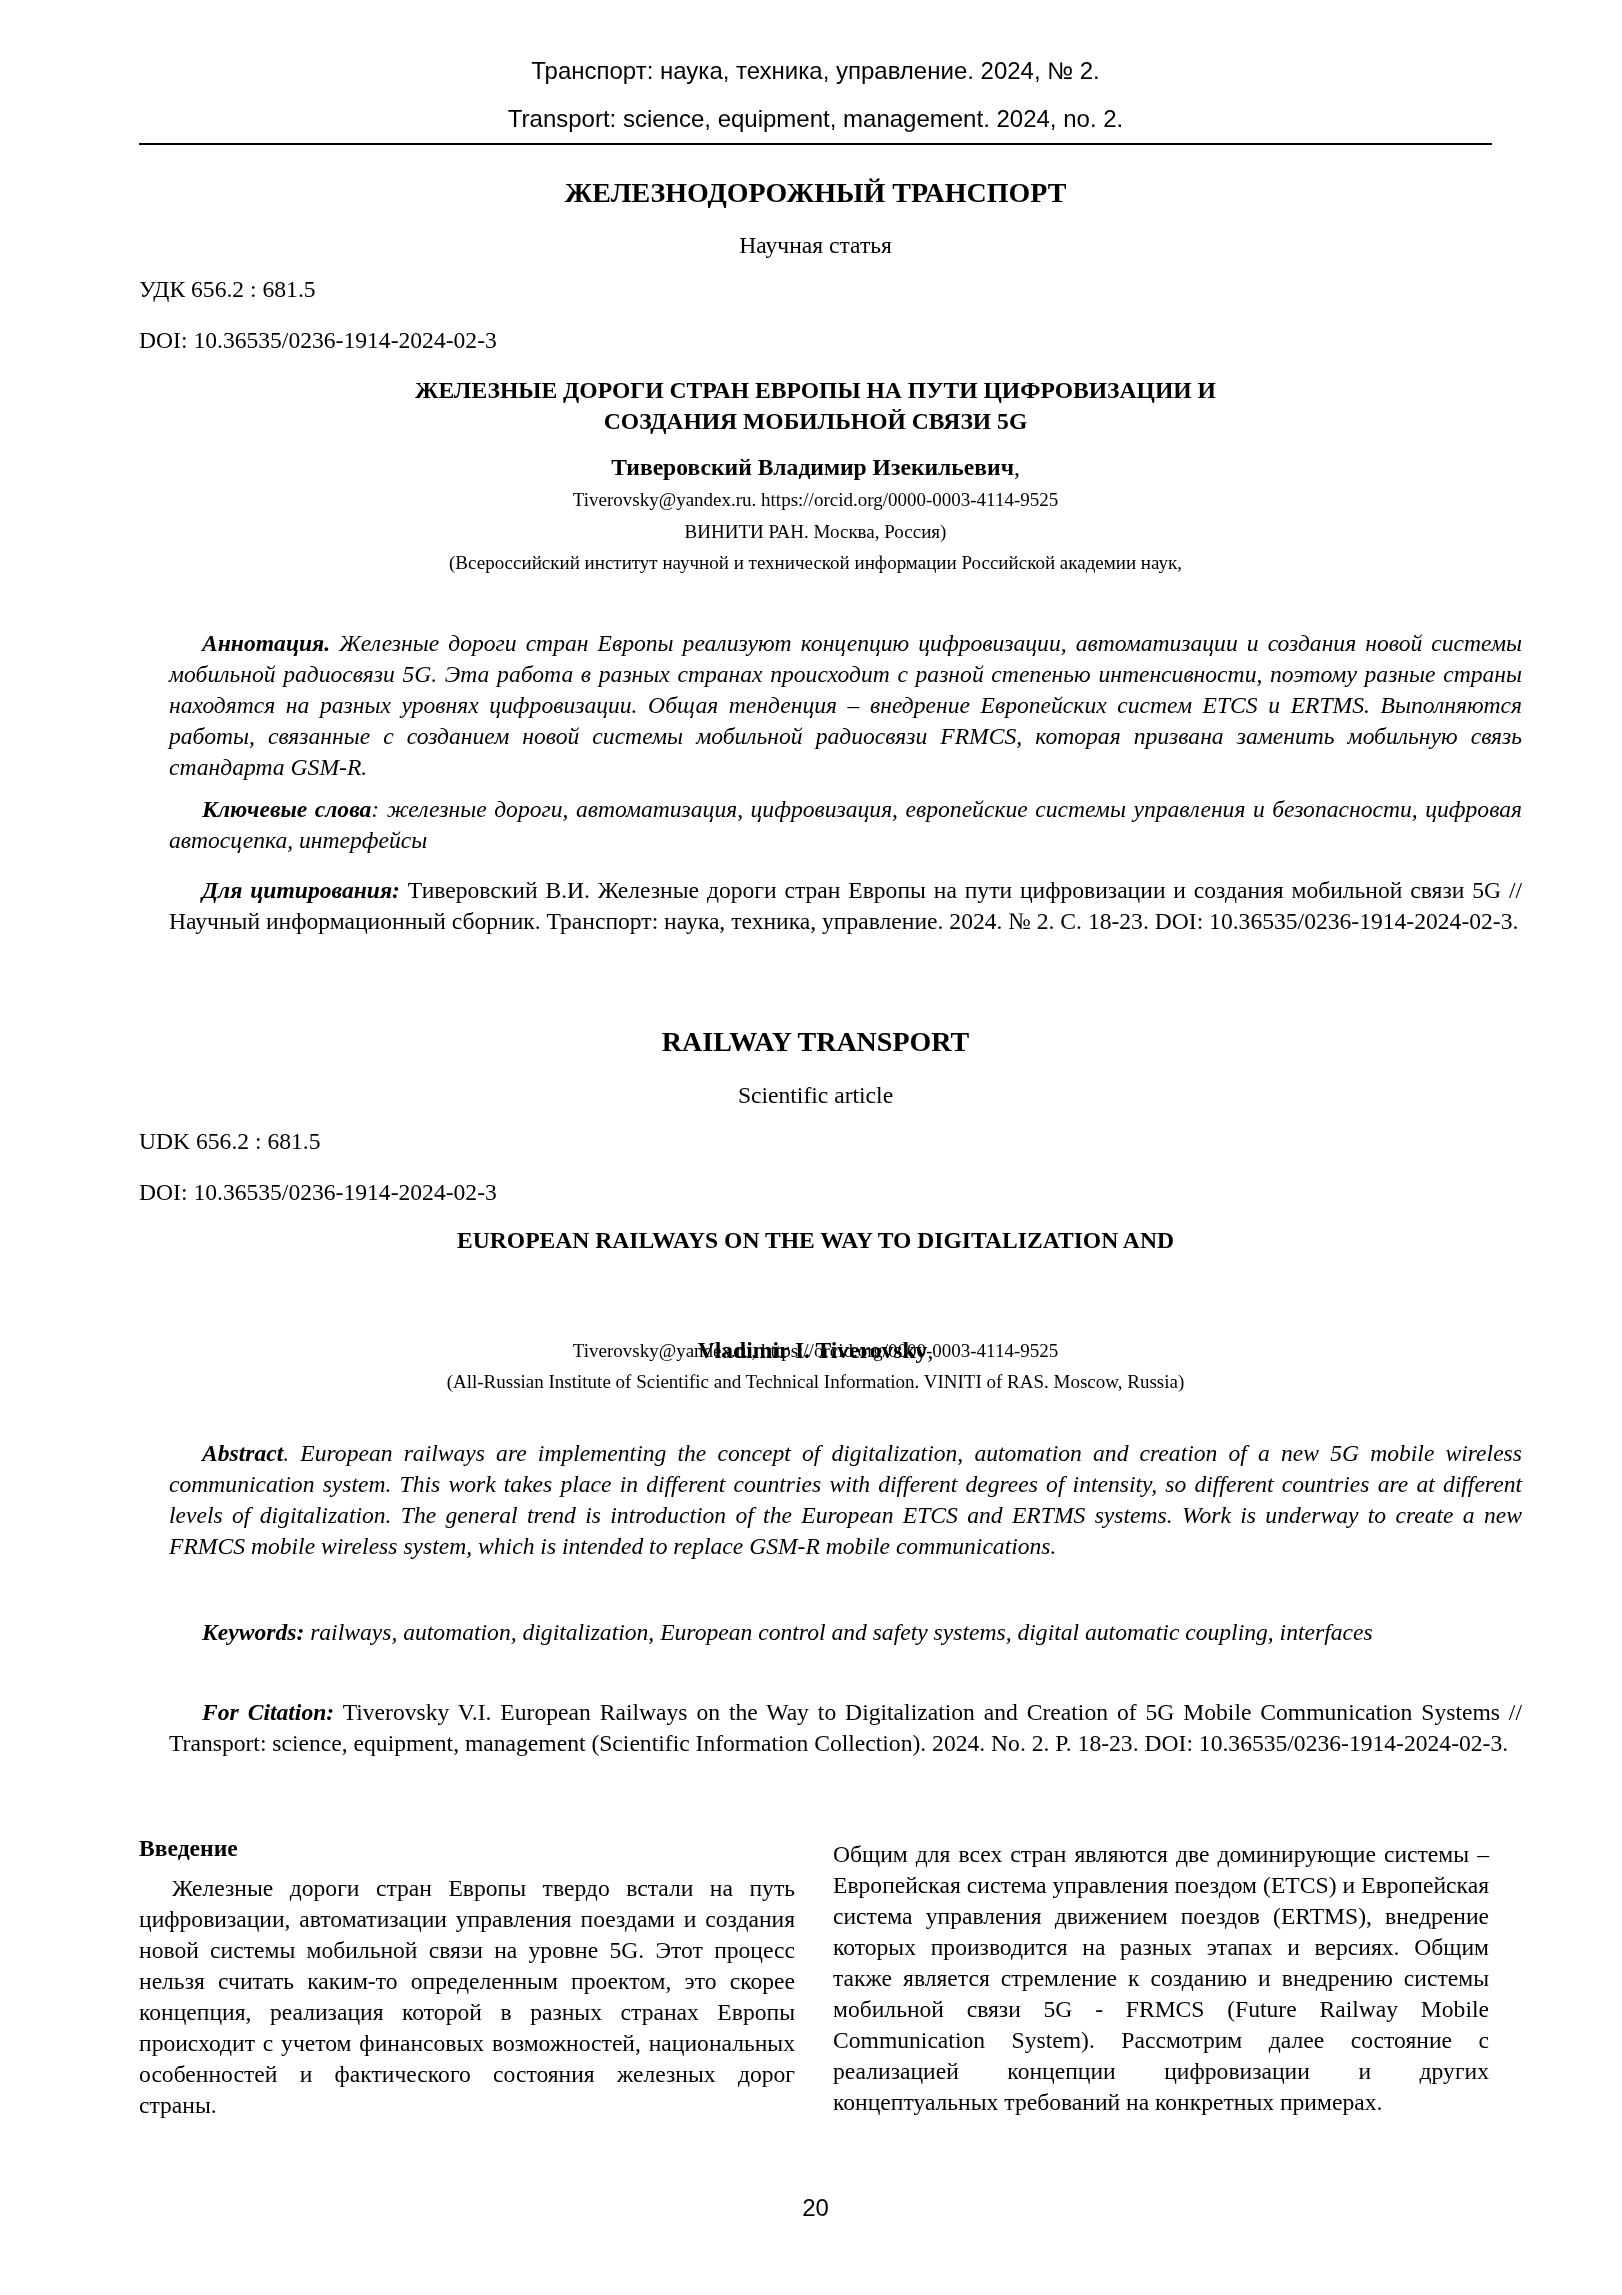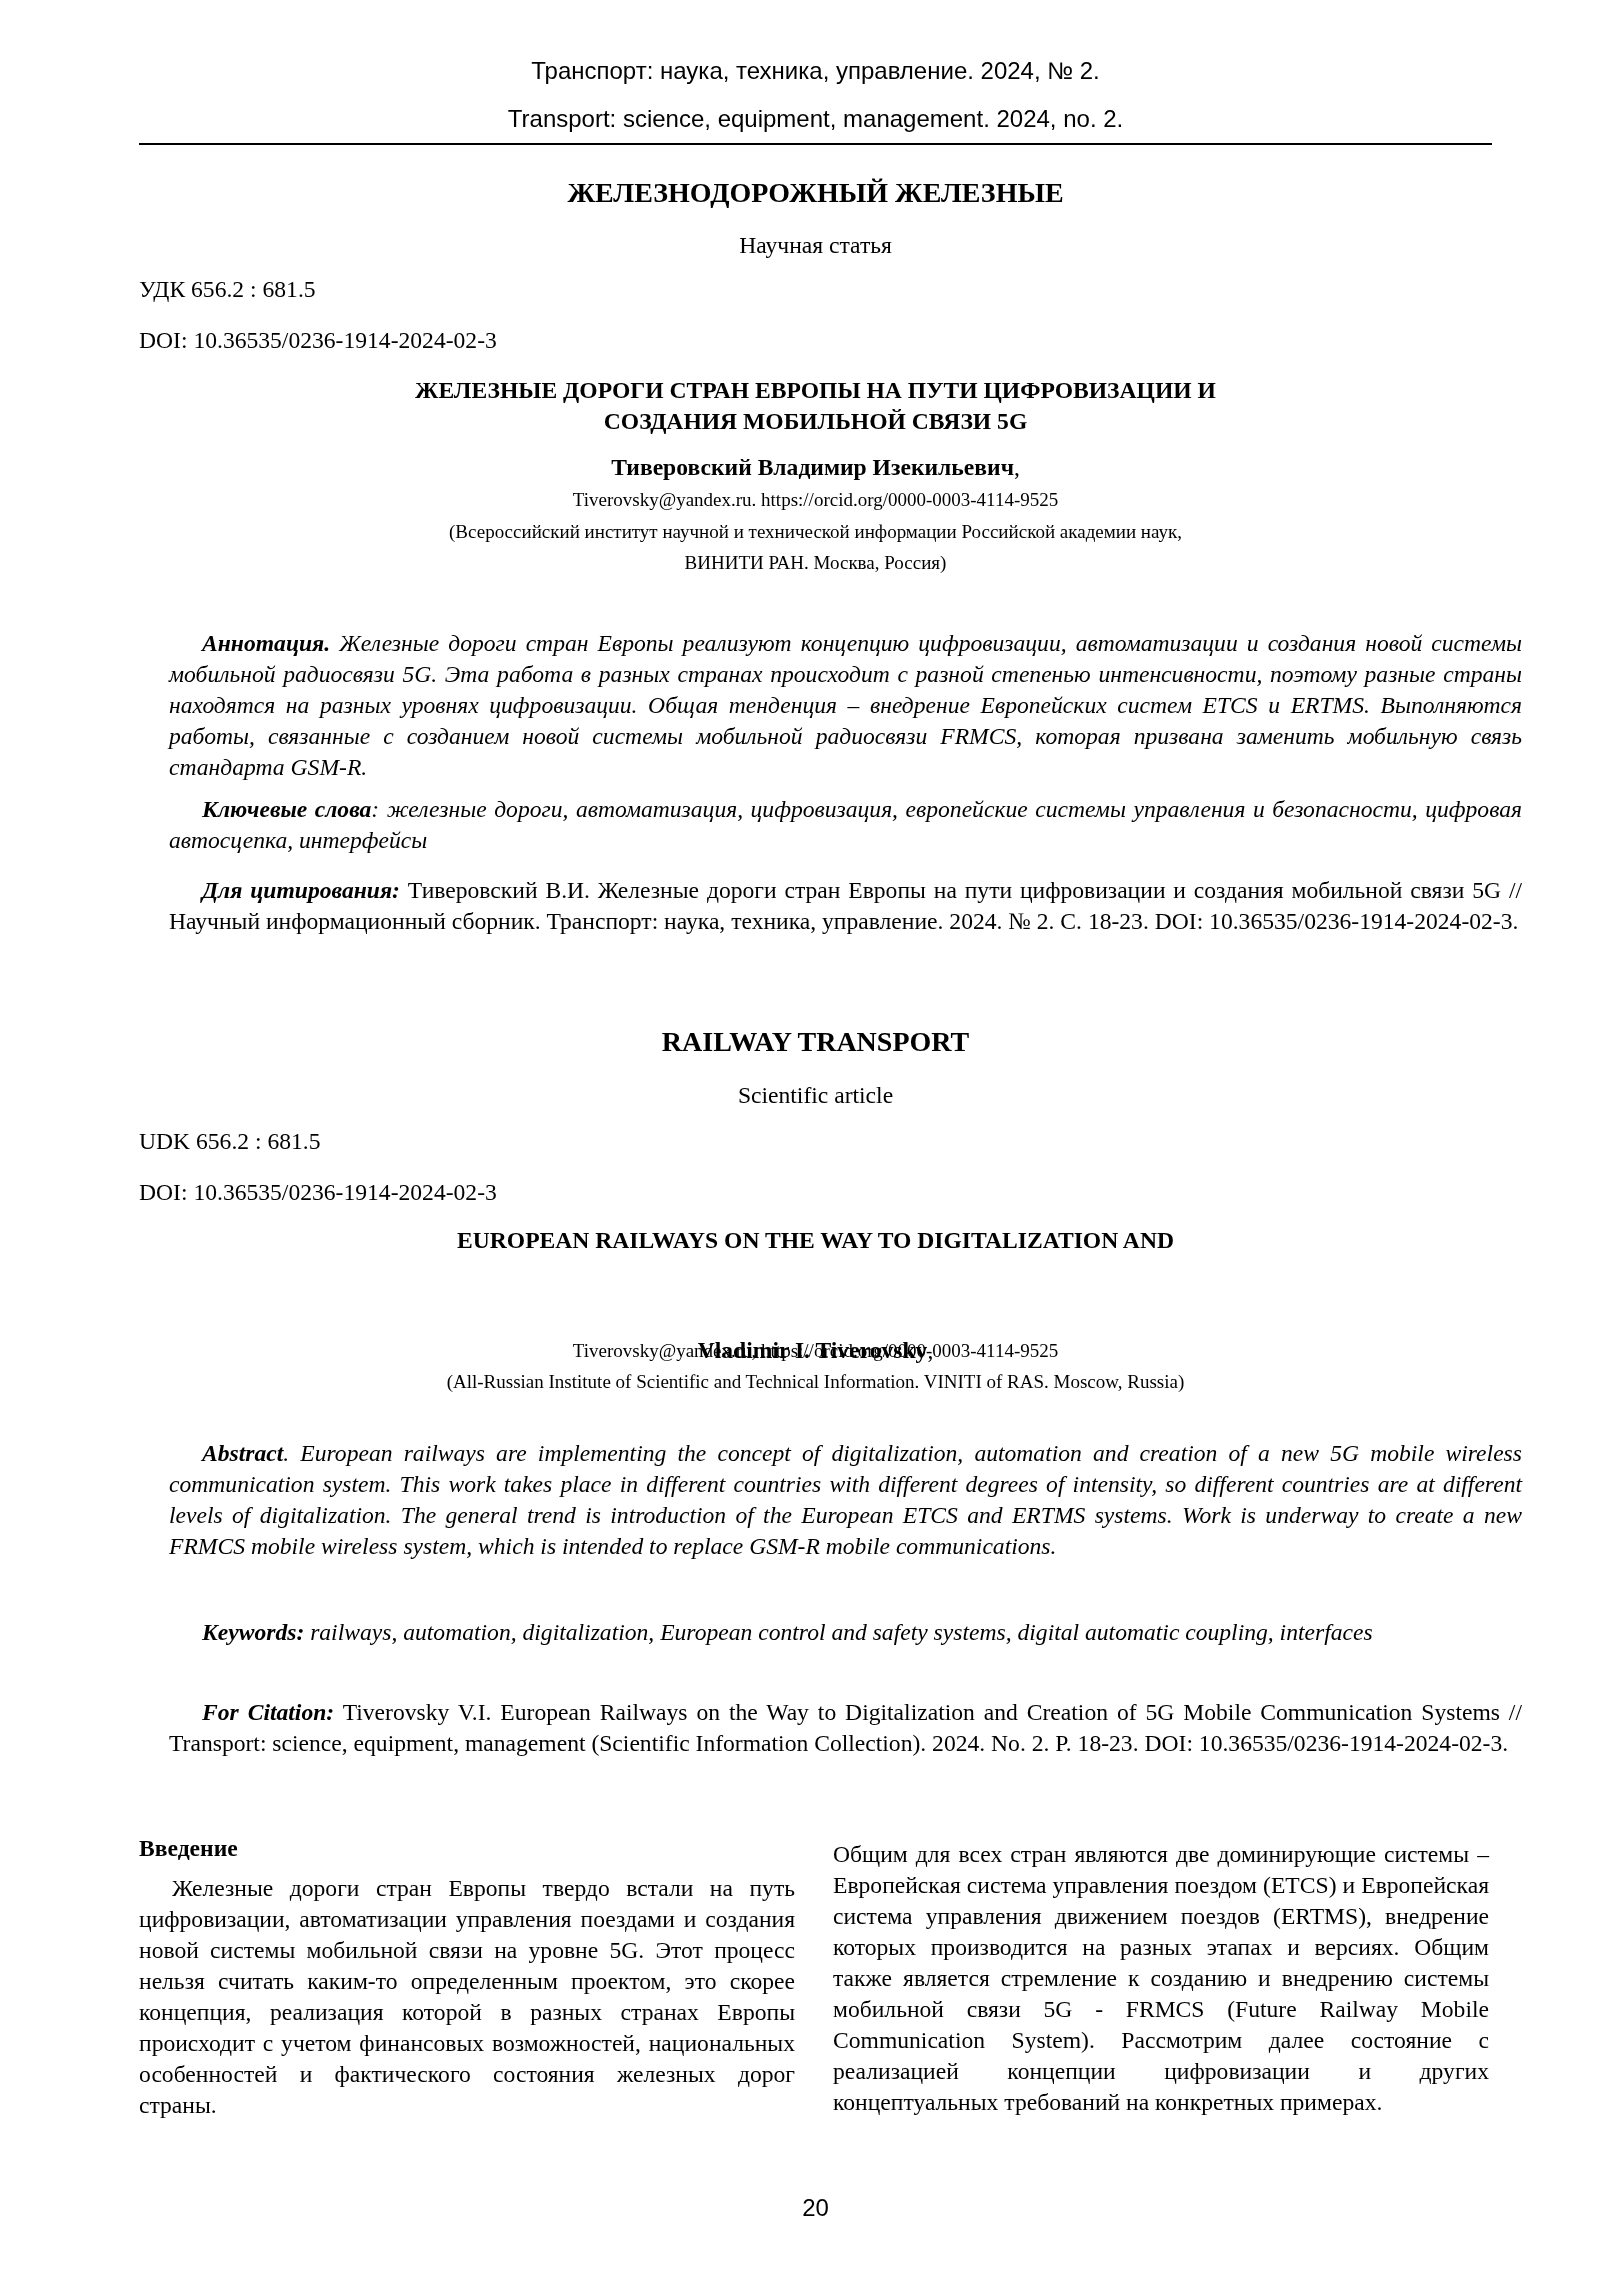--- a/index.html
+++ b/index.html
@@ -36,35 +36,35 @@
 </style>
 </head>
 <body>
 
 <div class="page">
 
   <div class="running-head rh1 sans">Транспорт: наука, техника, управление. 2024, № 2.</div>
   <div class="running-head rh2 sans">Transport: science, equipment, management. 2024, no. 2.</div>
   <div class="rule"></div>
 
-  <div class="abs center serif section" style="top:177px;">ЖЕЛЕЗНОДОРОЖНЫЙ ЖЕЛЕЗНЫЕ</div>
+  <div class="abs center serif section" style="top:177px;">ЖЕЛЕЗНОДОРОЖНЫЙ ТРАНСПОРТ</div>
   <div class="abs center serif subtype" style="top:232px;">Научная статья</div>
   <div class="abs serif meta" style="top:276px;">УДК 656.2 : 681.5</div>
   <div class="abs serif meta" style="top:327px;">DOI: 10.36535/0236-1914-2024-02-3</div>
 
   <div class="abs center serif title" style="top:375px;">
     <div>ЖЕЛЕЗНЫЕ ДОРОГИ СТРАН ЕВРОПЫ НА ПУТИ ЦИФРОВИЗАЦИИ И</div>
     <div>СОЗДАНИЯ МОБИЛЬНОЙ СВЯЗИ 5G</div>
   </div>
 
   <div class="abs center serif" style="top:454px; font-size:23.6px;"><span class="author">Тиверовский Владимир Изекильевич</span><span>,</span></div>
   <div class="abs center serif contact" style="top:484px;">Tiverovsky@yandex.ru. https://orcid.org/0000-0003-4114-9525</div>
   <div class="abs center serif contact" style="top:516px;">
+    <div>ВИНИТИ РАН. Москва, Россия)</div>
     <div>(Всероссийский институт научной и технической информации Российской академии наук,</div>
-    <div>ВИНИТИ РАН. Москва, Россия)</div>
   </div>
 
   <div class="abs serif para" style="top:628px;"><span class="lead">Аннотация.</span><span class="ital"> Железные дороги стран Европы реализуют концепцию цифровизации, автоматизации и создания новой системы мобильной радиосвязи 5G. Эта работа в разных странах происходит с разной степенью интенсивности, поэтому разные страны находятся на разных уровнях цифровизации. Общая тенденция – внедрение Европейских систем ETCS и ERTMS. Выполняются работы, связанные с созданием новой системы мобильной радиосвязи FRMCS, которая призвана заменить мобильную связь стандарта GSM-R.</span></div>
 
   <div class="abs serif para" style="top:794px;"><span class="lead">Ключевые слова</span><span class="ital">: железные дороги, автоматизация, цифровизация, европейские системы управления и безопасности, цифровая автосцепка, интерфейсы</span></div>
 
   <div class="abs serif para" style="top:875px;"><span class="lead">Для цитирования:</span><span> Тиверовский В.И. Железные дороги стран Европы на пути цифровизации и создания мобильной связи 5G //Научный информационный сборник. Транспорт: наука, техника, управление. 2024. № 2. С. 18-23. DOI: 10.36535/0236-1914-2024-02-3.</span></div>
 
   <div class="abs center serif section" style="top:1026px;">RAILWAY TRANSPORT</div>
   <div class="abs center serif subtype" style="top:1082px;">Scientific article</div>

